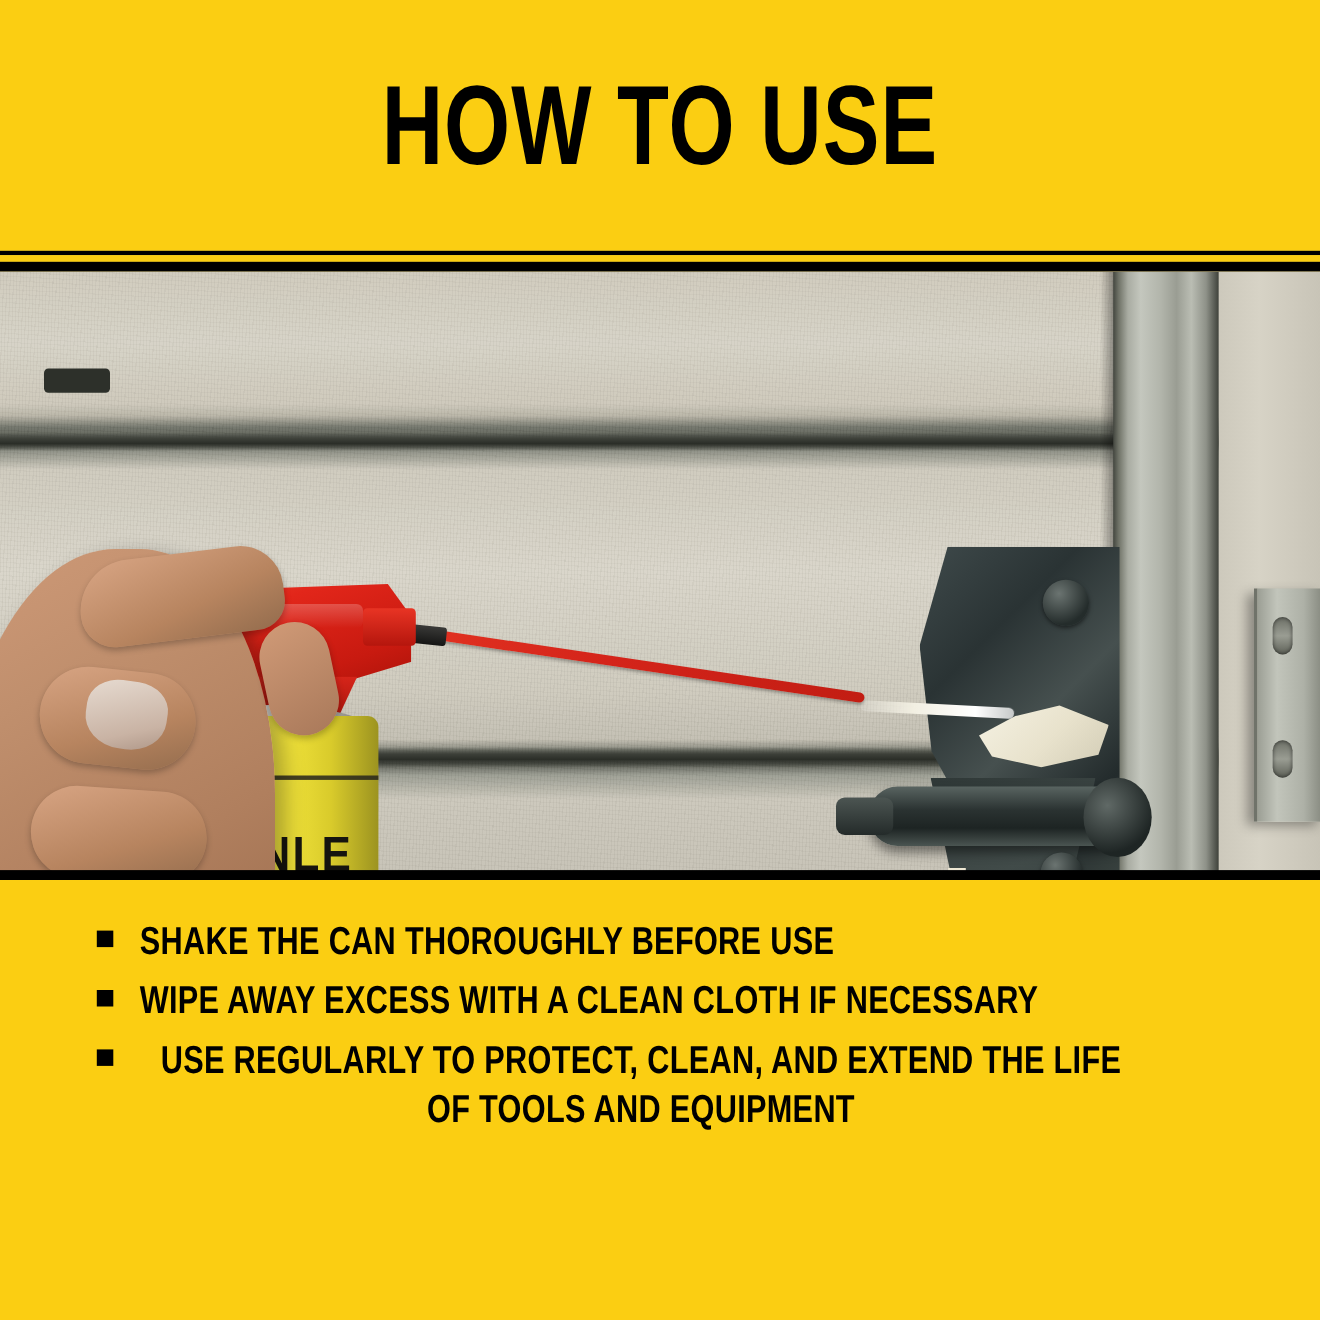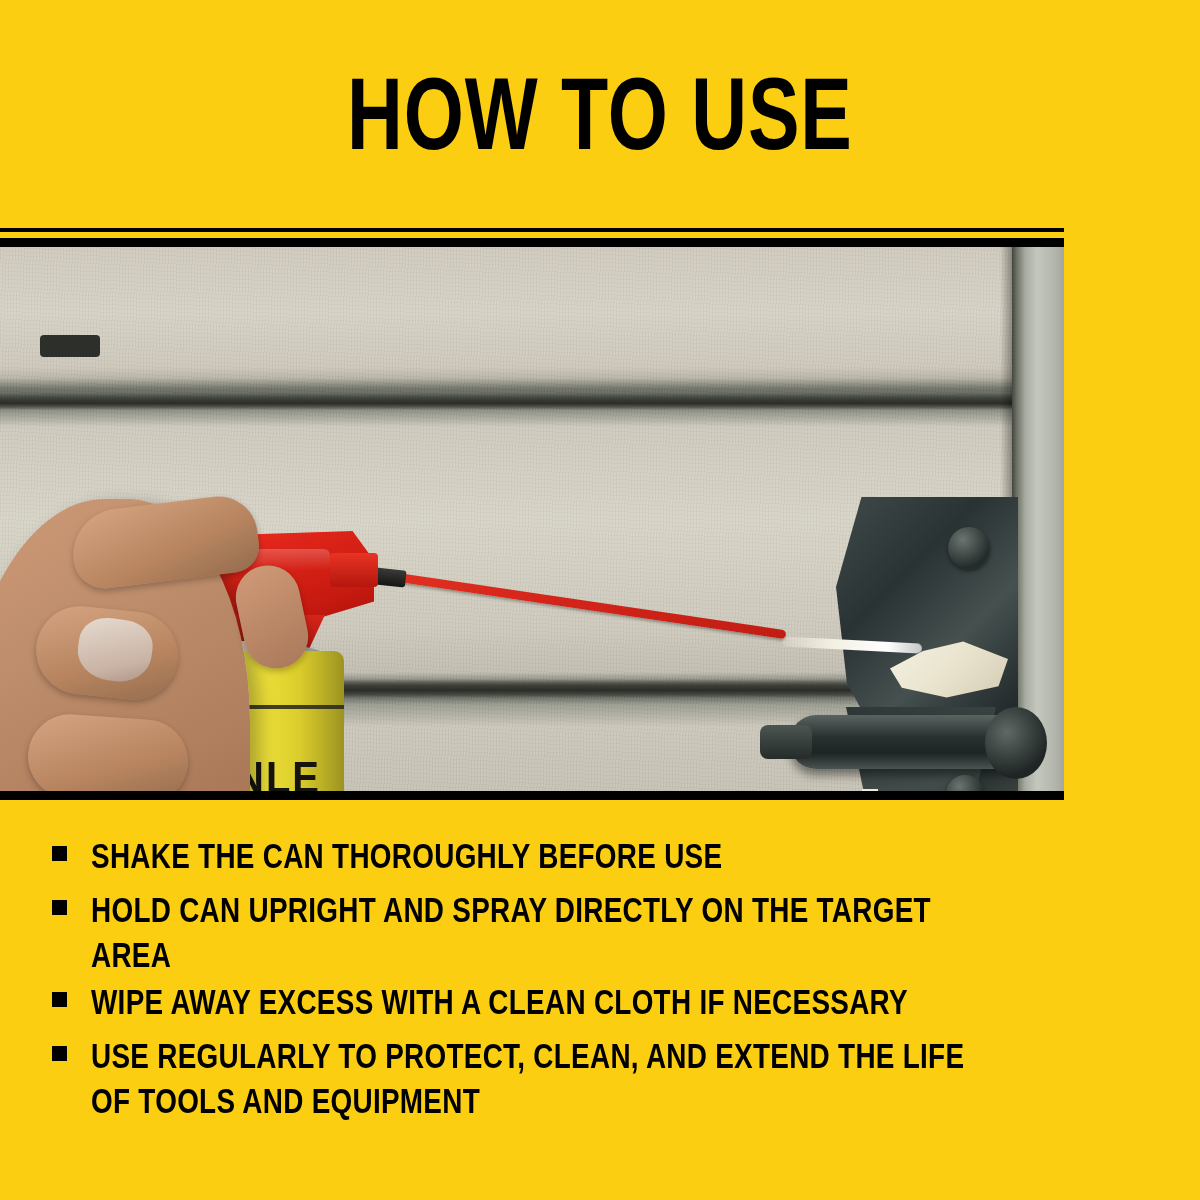--- a/index.html
+++ b/index.html
@@ -3,21 +3,21 @@
 <meta charset="utf-8">
 <style>
   html,body{margin:0;padding:0;}
   body{
     width:1200px;height:1200px;
     background:#FBCE12;
     font-family:"Liberation Sans", sans-serif;
     overflow:hidden;
     position:relative;
   }
-  .poster{position:relative;width:1064px;height:1200px;background:#fde047;overflow:hidden;}
+  .poster{position:relative;width:1200px;height:1200px;background:#fde047;overflow:hidden;}
 
   
   .header{
     position:absolute;left:0;top:0;width:1200px;height:228px;
     background:#FBCE12;
     display:flex;align-items:center;justify-content:center;
   }
   .header-title{
     font-family:"Liberation Sans", sans-serif;
     font-weight:bold;
@@ -231,22 +231,23 @@
 
   
   .steps{
     position:absolute;left:0;top:800px;width:1200px;height:400px;
     background:#FBCE12;
     padding:0;
   }
   .step{
     position:relative;
     display:flex;align-items:flex-start;
-    padding-left:52px;
+    padding-left:88px;
     margin-bottom:16px;
+    text-align:center;
   }
   .step-marker{
     flex:0 0 auto;
     width:15px;height:15px;background:#000;
     margin-top:12px;margin-right:24px;
   }
   .step-text{
     font-family:"Liberation Sans", sans-serif;
     font-weight:bold;
     font-size:30px;
@@ -326,24 +327,20 @@
   <div class="photo-bottom-rule"></div>
 
   <div class="steps">
     <div class="steps-inner">
 
       <div class="step">
         <div class="step-marker"></div>
         <div class="step-text">SHAKE THE CAN THOROUGHLY BEFORE USE</div>
       </div>
 
-      <div class="step">
-        <div class="step-marker"></div>
-        <div class="step-text">HOLD CAN UPRIGHT AND SPRAY DIRECTLY ON THE TARGET AREA</div>
-      </div>
 
 
       <div class="step">
         <div class="step-marker"></div>
         <div class="step-text">WIPE AWAY EXCESS WITH A CLEAN CLOTH IF NECESSARY</div>
       </div>
 
 
       <div class="step">
         <div class="step-marker"></div>

